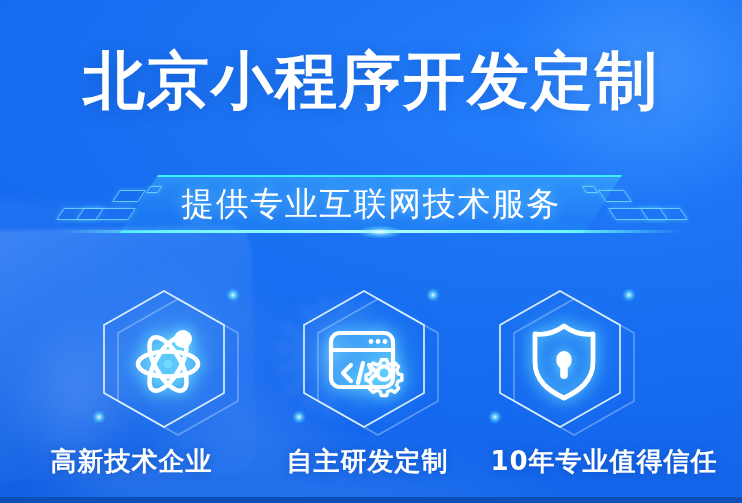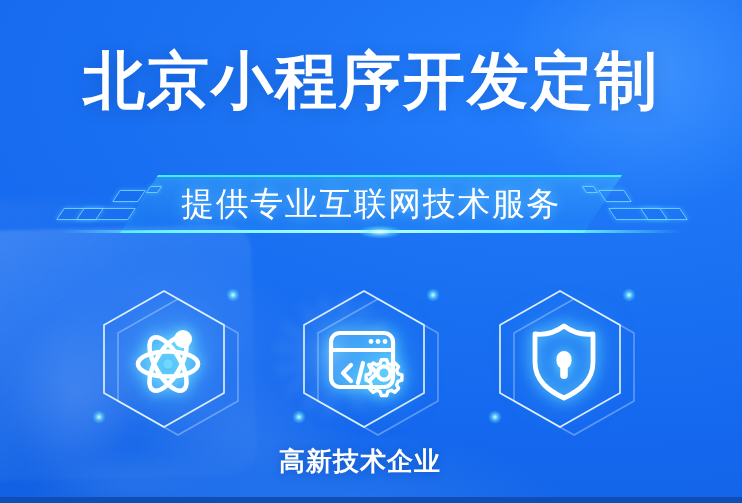--- a/index.html
+++ b/index.html
@@ -295,15 +295,17 @@
         <path d="M37,5 C48,13 58,14 66,13 L66,41 C66,60 52,70 37,77 C22,70 8,60 8,41 L8,13
                  C16,14 26,13 37,5 Z" fill="none" stroke="#ffffff" stroke-width="4.8" stroke-linejoin="round"></path>
         <path d="M37,30 a7.5,7.5 0 0 1 7.5,7.5 v3 a7.5,7.5 0 0 1 -15,0 v-3 A7.5,7.5 0 0 1 37,30 Z" fill="#ffffff"></path>
         <rect x="33.2" y="40" width="7.6" height="18" rx="3.8" fill="#ffffff"></rect>
       </svg>
     </div>
   </div>
 
   <div id="captions">
     <div class="caption" id="cap-1">高新技术企业</div>
+    <div class="caption" id="cap-2">自主研发定制</div>
+    <div class="caption" id="cap-3">10年专业值得信任</div>
   </div>
 
 </div>
 
 </body></html>

